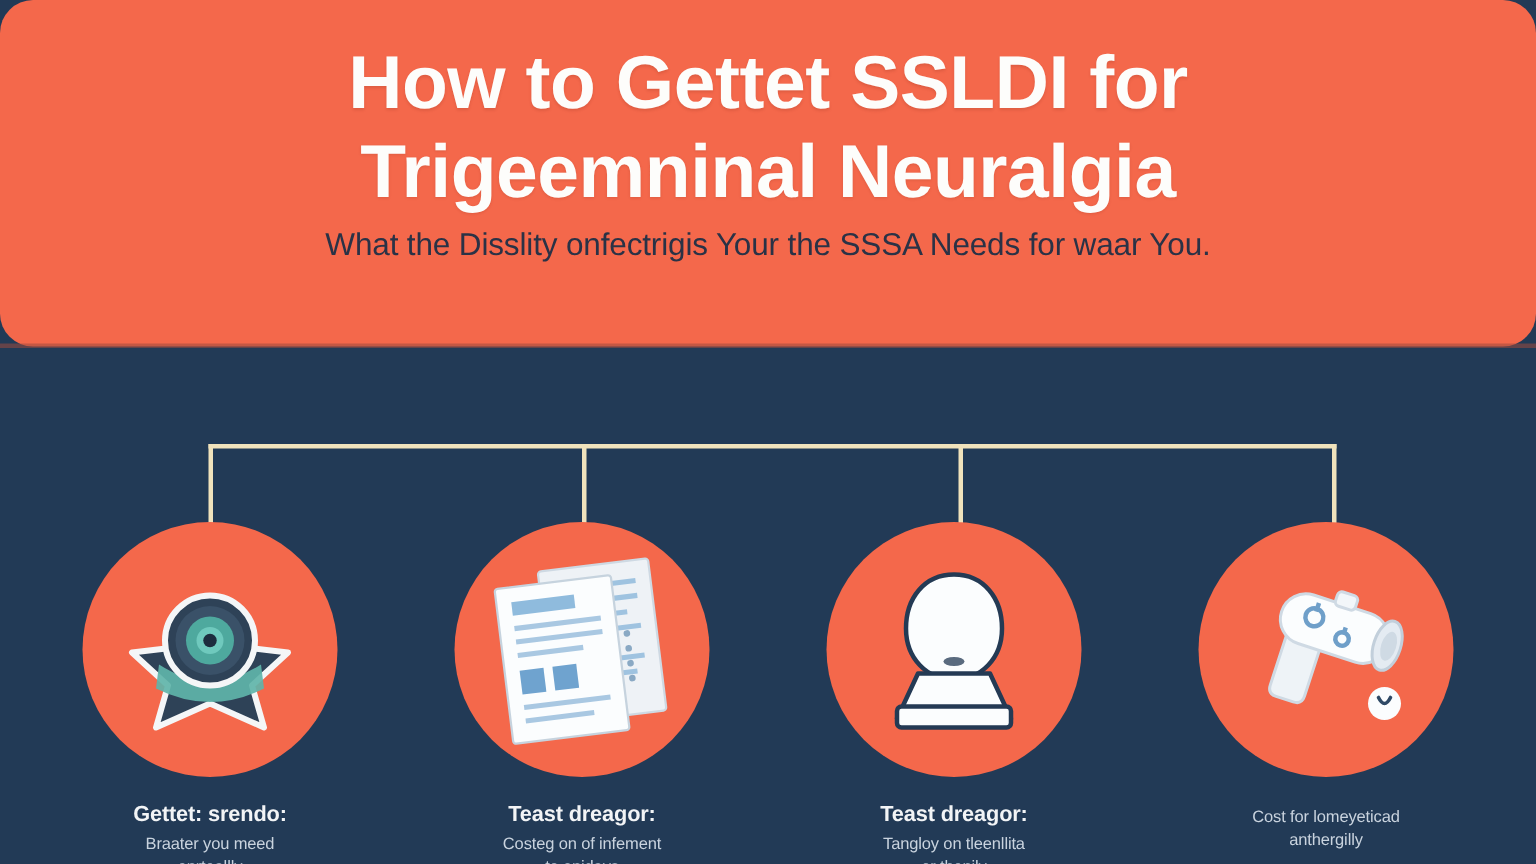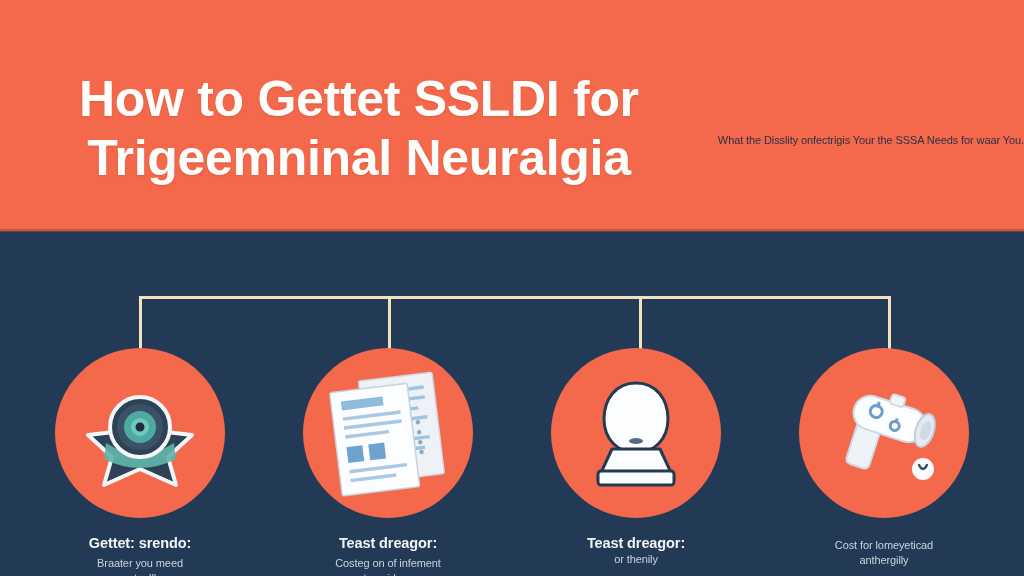--- a/index.html
+++ b/index.html
@@ -13,42 +13,43 @@
     width:1024px; height:576px;
     background:#223a56;
     overflow:hidden;
   }
 
   
   #header-band {
     position:absolute; left:0; top:0;
     width:1024px; height:231px;
     background:#f4684b;
-    display:flex; flex-direction:row;
+    display:flex; flex-direction:column;
     align-items:center; justify-content:flex-start;
     padding-top:26px;
+    border-radius:22px;
   }
   #title-block {
     width:860px;
     text-align:center;
   }
   .title-line {
     display:block;
     color:#fdfdfb;
     font-weight:bold;
     font-size:50px;
     line-height:1.18;
     letter-spacing:-0.3px;
     text-shadow:0 1px 2px rgba(120,40,20,0.18);
     white-space:nowrap;
   }
   #subtitle {
-    margin-top:22px;
+    margin-top:8px;
     color:#2a3246;
-    font-size:11px;
+    font-size:21px;
     font-weight:500;
     letter-spacing:-0.1px;
     text-align:center;
     white-space:nowrap;
   }
   #band-edge {
     position:absolute; left:0; top:229px;
     width:1024px; height:3px;
     background:#9d4a40;
     opacity:0.55;
@@ -221,20 +222,21 @@
 
           <ellipse cx="58" cy="66" rx="7" ry="3" fill="#243a54" opacity="0.75"></ellipse>
 
           <path d="M34 74 L82 74 L96 104 L20 104 Z" fill="#fbfdfe" stroke="#243a54" stroke-width="3" stroke-linejoin="round"></path>
 
           <rect x="20" y="96" width="76" height="14" rx="3" fill="#fbfdfe" stroke="#243a54" stroke-width="3"></rect>
         </svg>
       </div>
       <div class="caption">
         <span class="cap-head">Teast dreagor:</span>
+        <span class="cap-body">Tangloy on tleenllita</span>
         <span class="cap-body" style="margin-top:0;">or thenily</span>
       </div>
     </div>
 
     <div class="column">
       <div class="circle">
         <svg width="124" height="124" viewBox="0 0 124 124">
           <g transform="rotate(18 62 62)">
 
             <path d="M34 54 L34 96 Q34 102 40 102 L52 102 Q58 102 58 96 L58 62 Z" fill="#eef3f7" stroke="#cfdae4" stroke-width="2" stroke-linejoin="round"></path>

